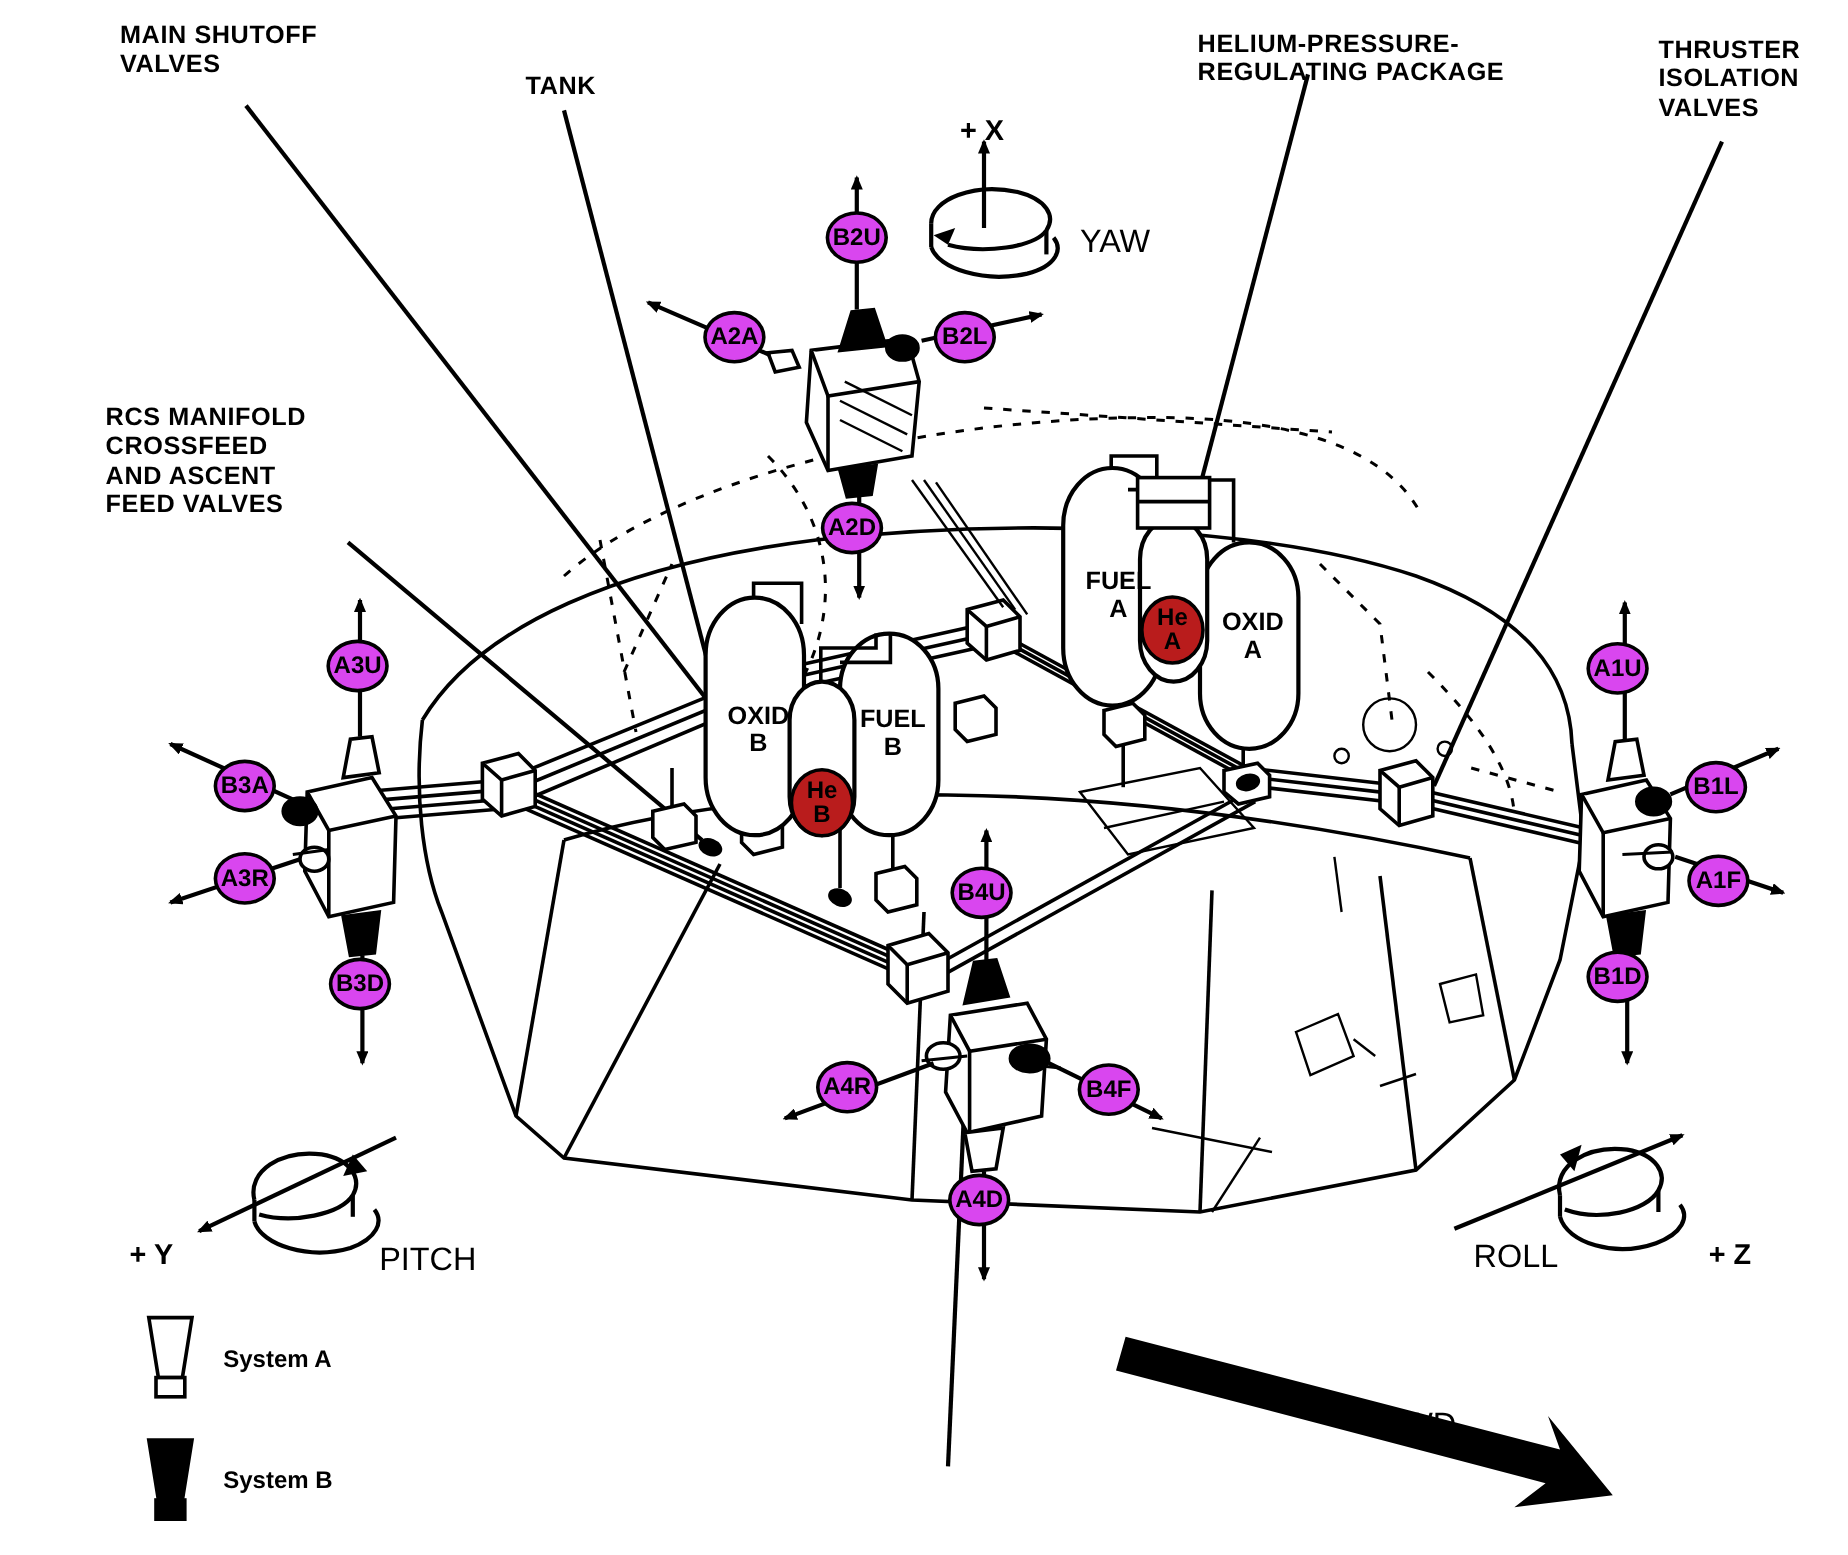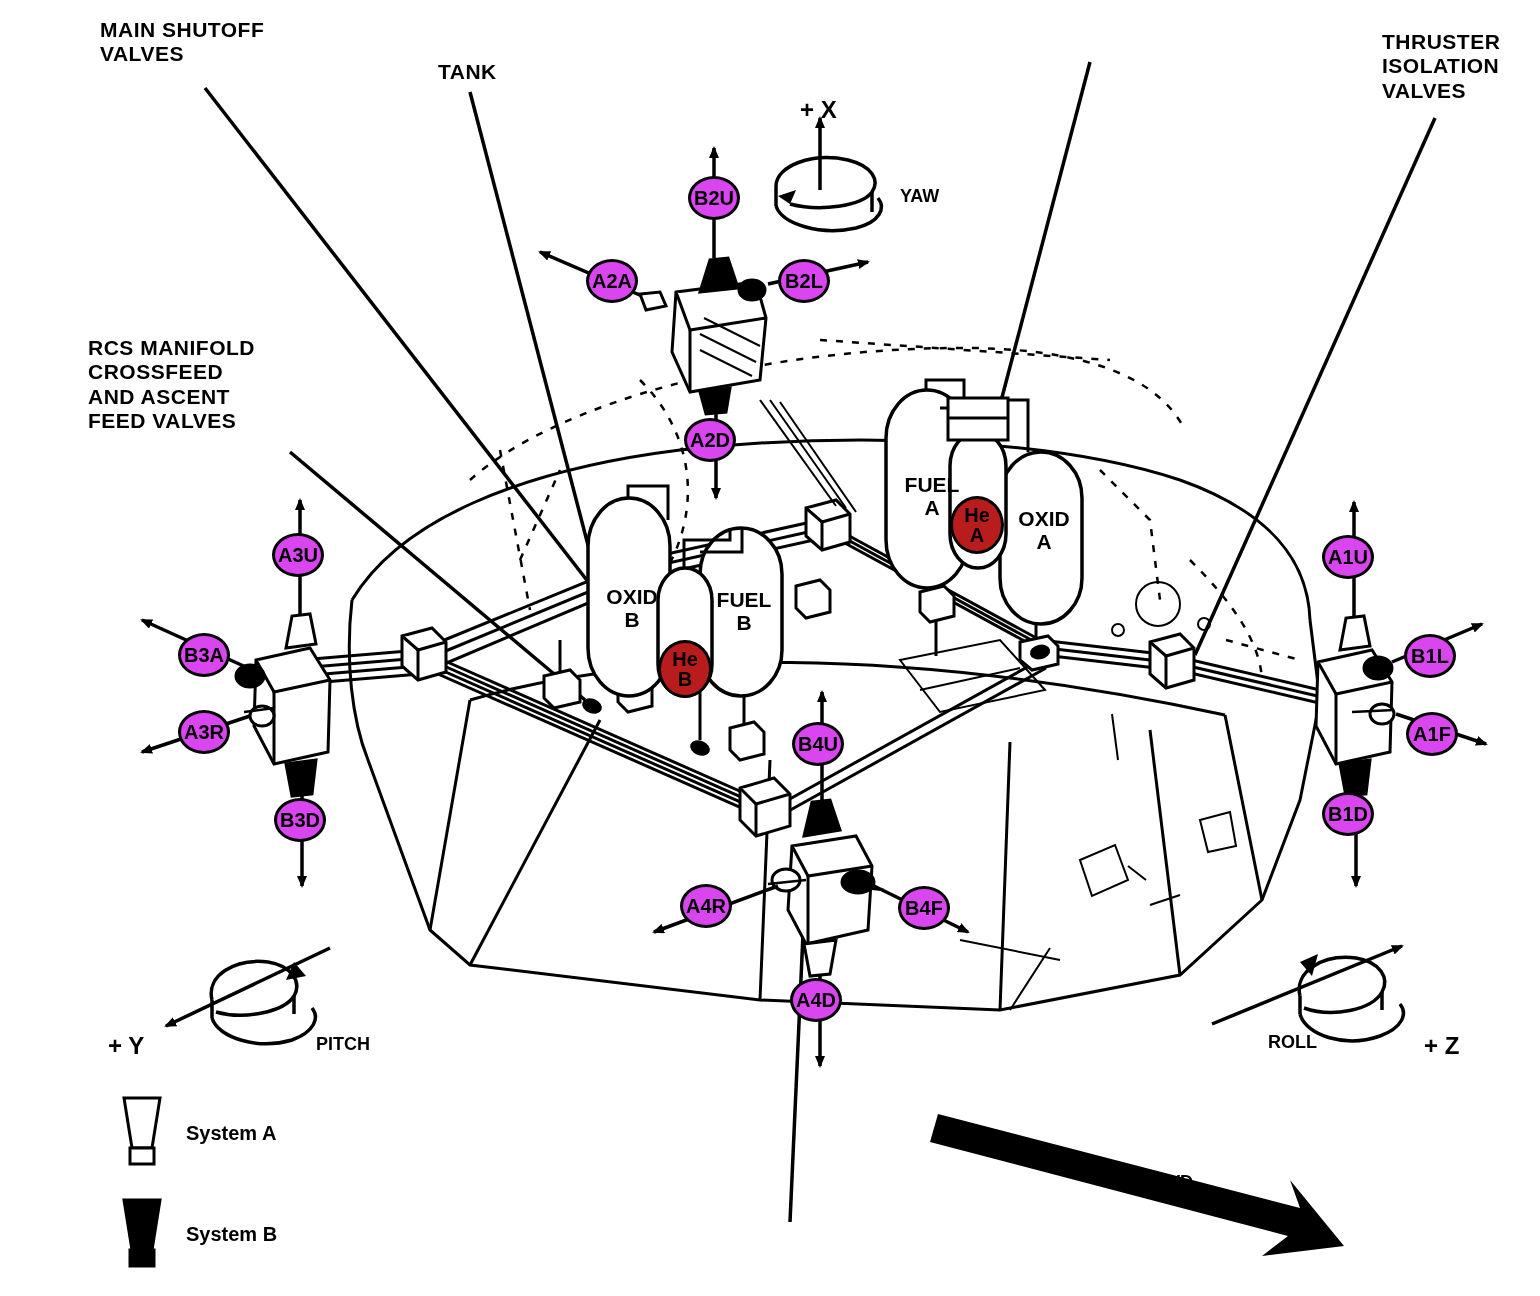--- a/index.html
+++ b/index.html
@@ -35,22 +35,22 @@
     position: absolute;
     font-family: "Liberation Sans", sans-serif;
     font-weight: bold;
     font-size: 24px;
     color: #000;
     white-space: nowrap;
   }
   .motion-label {
     position: absolute;
     font-family: "Liberation Sans", sans-serif;
-    font-weight: bold;
-    font-size: 18px;
+    font-weight: normal;
+    font-size: 27px;
     color: #000;
     white-space: nowrap;
   }
   .legend-label {
     position: absolute;
     font-family: "Liberation Sans", sans-serif;
     font-weight: bold;
     font-size: 20px;
     color: #000;
     white-space: nowrap;
@@ -377,35 +377,37 @@
         <path d="M124,1200 L160,1200 L152,1250 L132,1250 Z" fill="#000"></path>
         <rect x="130" y="1250" width="24" height="16" fill="#000"></rect>
       </g>
 
     </g>
   </svg>
 
   <div class="callout-label" style="left:100px;  top:18px;">MAIN SHUTOFF
 VALVES</div>
   <div class="callout-label" style="left:438px;  top:60px;">TANK</div>
+  <div class="callout-label" style="left:998px;  top:25px;">HELIUM-PRESSURE-
+REGULATING PACKAGE</div>
   <div class="callout-label" style="left:1382px; top:30px;">THRUSTER
 ISOLATION
 VALVES</div>
   <div class="callout-label" style="left:88px;   top:336px;">RCS MANIFOLD
 CROSSFEED
 AND ASCENT
 FEED VALVES</div>
 
   <div class="axis-label" style="left:800px;  top:96px;">+ X</div>
   <div class="axis-label" style="left:108px;  top:1032px;">+ Y</div>
   <div class="axis-label" style="left:1424px; top:1032px;">+ Z</div>
 
   <div class="motion-label" style="left:900px;  top:186px;">YAW</div>
   <div class="motion-label" style="left:316px;  top:1034px;">PITCH</div>
-  <div class="motion-label" style="left:1268px; top:1032px;">ROLL</div>
+  <div class="motion-label" style="left:1228px; top:1032px;">ROLL</div>
 
   <div class="motion-label" style="left:1152px; top:1172px;">FWD</div>
 
   <div class="legend-label" style="left:186px; top:1122px;">System A</div>
   <div class="legend-label" style="left:186px; top:1223px;">System B</div>
 
   <div class="tank-label" style="left:592px;  top:585px; width:80px;">OXID
 B</div>
   <div class="tank-label" style="left:706px;  top:588px; width:76px;">FUEL
 B</div>

